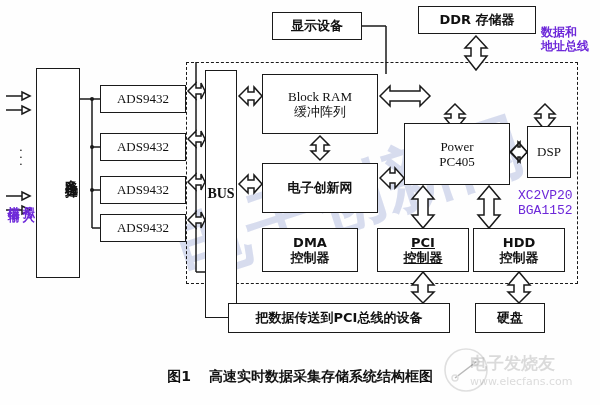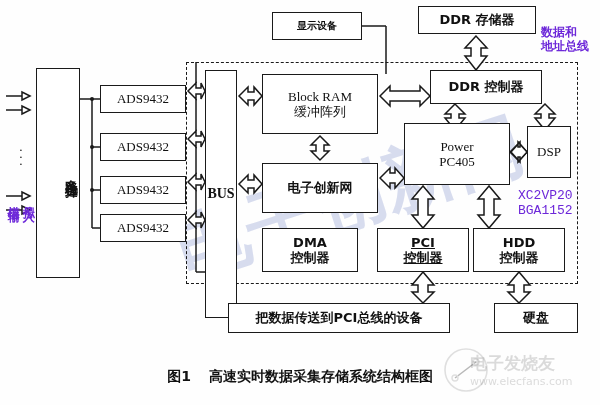--- a/index.html
+++ b/index.html
@@ -145,30 +145,27 @@
   </div>
   <div class="box" style="left:100px; top:214px; width:86px; height:28px;">
     <span class="lbl en" style="font-size:13px;">ADS9432</span>
   </div>
 
   <div class="box" style="left:205px; top:70px; width:32px; height:248px;">
     <span class="lbl en" style="font-size:14px; font-weight:bold;">BUS</span>
   </div>
 
   <div class="box" style="left:272px; top:12px; width:90px; height:28px;">
-    <span class="lbl cn" style="font-size:10px;">显示设备</span>
+    <span class="lbl cn" style="font-size:13px;">显示设备</span>
   </div>
 
   <div class="box" style="left:418px; top:6px; width:118px; height:28px;">
     <span class="lbl cn" style="font-size:13px;">DDR 存储器</span>
   </div>
 
-  <div class="box" style="left:430px; top:70px; width:112px; height:34px;">
-    <span class="lbl cn" style="font-size:13px;">DDR 控制器</span>
-  </div>
 
   <div class="box" style="left:262px; top:74px; width:116px; height:60px;">
     <span class="lbl" style="font-size:13px;">Block RAM
 缓冲阵列</span>
   </div>
 
   <div class="box" style="left:262px; top:163px; width:116px; height:50px;">
     <span class="lbl cn" style="font-size:13px;">电子创新网</span>
   </div>
 
@@ -193,21 +190,21 @@
 
   <div class="box" style="left:473px; top:228px; width:92px; height:44px;">
     <span class="lbl cn" style="font-size:13px;">HDD
 控制器</span>
   </div>
 
   <div class="box" style="left:228px; top:303px; width:222px; height:30px;">
     <span class="lbl cn" style="font-size:13px;">把数据传送到PCI总线的设备</span>
   </div>
 
-  <div class="box" style="left:494px; top:303px; width:84px; height:30px;justify-content:center;">
+  <div class="box" style="left:475px; top:303px; width:70px; height:30px;justify-content:center;">
     <span class="lbl cn" style="font-size:13px;">硬盘</span>
   </div>
 
   <div class="free-label cn vtext" style="left:5px; top:196px; font-size:12px;">模信输</div>
   <div class="free-label cn vtext" style="left:20px; top:196px; font-size:12px;">拟号入</div>
 
   <div class="free-label cn" style="left:541px; top:27px; font-size:12px; font-weight:bold; text-align:left;">数据和
 地址总线</div>
 
   <div class="free-label en" style="left:518px; top:189px; font-size:13px; text-align:left;">XC2VP20

